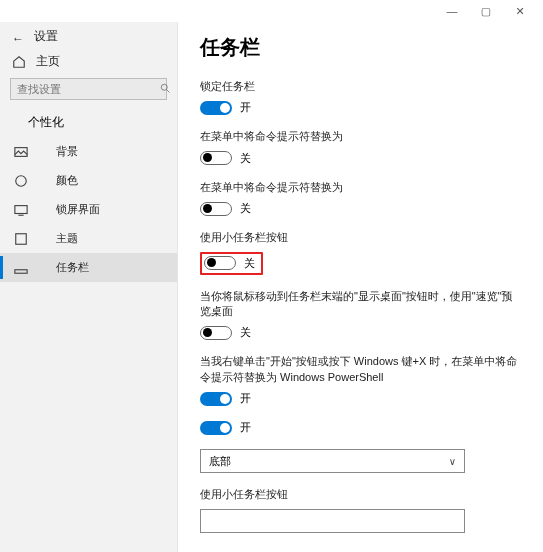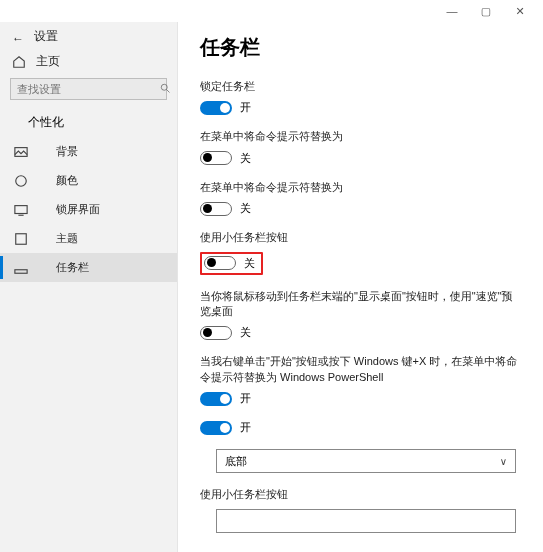--- a/index.html
+++ b/index.html
@@ -25,21 +25,21 @@
 .setting { margin-bottom: 14px; }
 .setting .label { font-size: 11px; color: #222; margin-bottom: 6px; line-height: 1.4; }
 .toggle-row { display: flex; align-items: center; gap: 8px; }
 .toggle { width: 32px; height: 14px; border-radius: 8px; position: relative; }
 .toggle.on { background: #0078d4; }
 .toggle.on::after { content: ""; position: absolute; right: 2px; top: 2px; width: 10px; height: 10px; background: #fff; border-radius: 50%; }
 .toggle.off { background: #fff; border: 1px solid #666; }
 .toggle.off::after { content: ""; position: absolute; left: 2px; top: 1px; width: 9px; height: 9px; background: #000; border-radius: 50%; }
 .tstate { font-size: 11px; }
 .highlight-box { display: inline-flex; border: 2px solid #e62222; padding: 2px 6px 2px 2px; border-radius: 1px; }
-.dropdown { display: flex; align-items: center; justify-content: space-between; border: 1px solid #888; height: 24px; padding: 0 8px; font-size: 11px; width: 300px; margin-left: 16px; }
+.dropdown { display: flex; align-items: center; justify-content: space-between; border: 1px solid #888; height: 24px; padding: 0 8px; font-size: 11px; width: 265px; }
 .dropdown .chev { font-size: 10px; color: #444; }
 .content::-webkit-scrollbar { width: 6px; }
 .gear { width:12px; height:12px; }
 </style>
 </head>
 <body>
 
 <div class="window">
   <div class="titlebar">
     <div class="btn">—</div>

